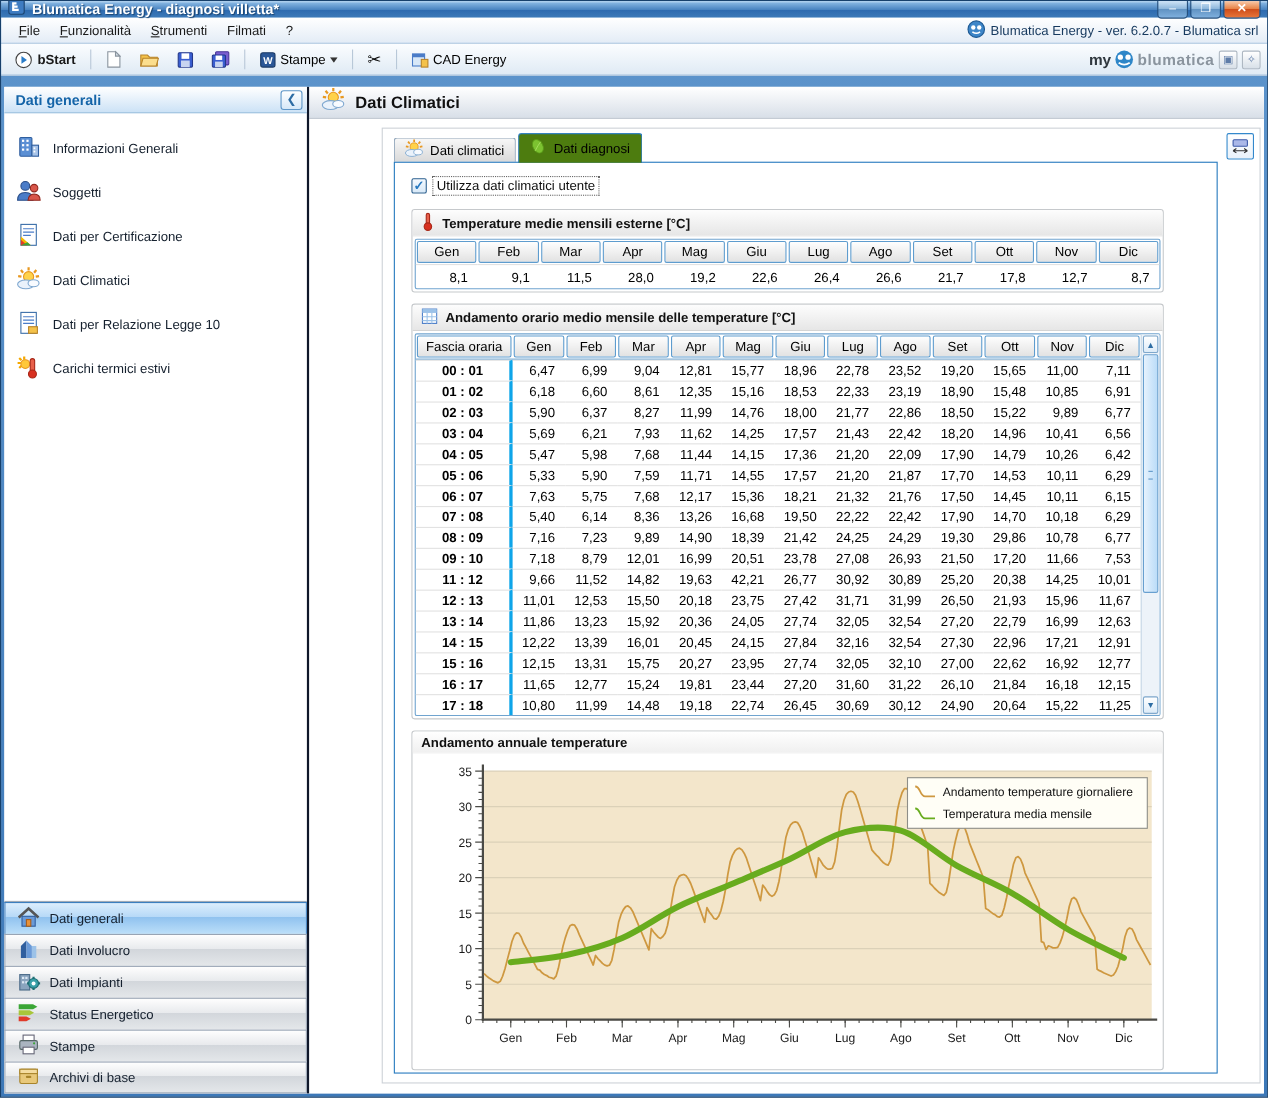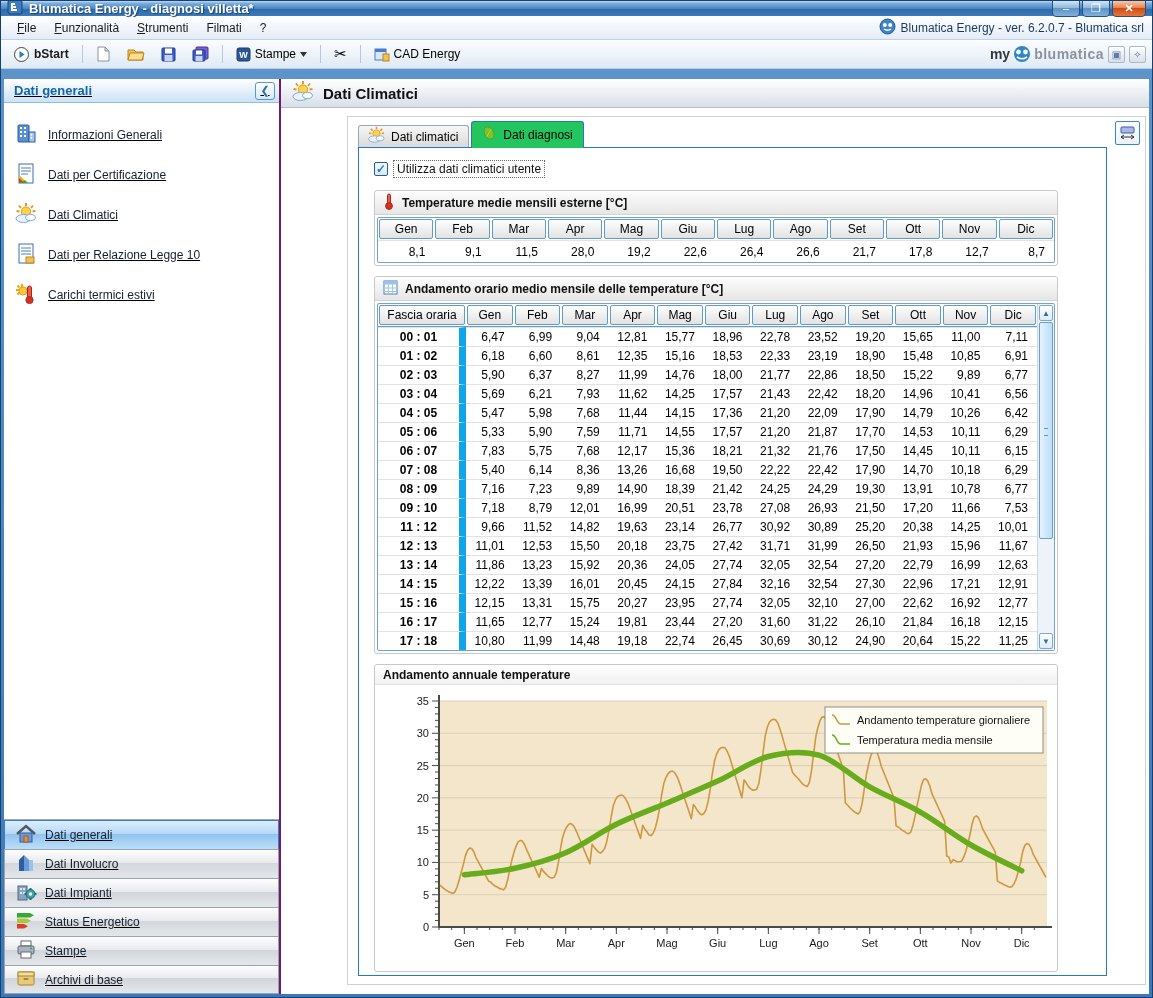--- a/index.html
+++ b/index.html
@@ -32,21 +32,21 @@
   .toolbar .spacer{flex:1;}
   .brand{display:flex;align-items:center;gap:2px;font-size:14px;}
   .brand .my{font-weight:bold;color:#30383F;}
   .brand .blu{color:#8A949E;font-weight:bold;letter-spacing:.5px;}
   .mini-ic{width:17px;height:17px;border:1px solid #AEB8C2;border-radius:2px;background:linear-gradient(180deg,#FFF,#D8E0E8);display:flex;align-items:center;justify-content:center;font-size:10px;color:#5E7CA8;cursor:pointer;}
 
   
   .app-body{position:absolute;top:78px;left:3px;right:3px;bottom:3px;display:flex;background:#fff;}
 
   
-  .sidebar{width:277px;background:#fff;border-right:2px solid #701a75;position:relative;display:flex;flex-direction:column;text-decoration:underline;}
+  .sidebar{width:277px;background:#fff;border-right:2px solid #0f172a;position:relative;display:flex;flex-direction:column;}
   .sidebar-header{height:24px;display:flex;align-items:center;padding:0 4px 0 10px;
     background:linear-gradient(180deg,#FFFFFF,#CCE2F6);border-bottom:1px solid #94BCDD;}
   .sidebar-header .sh-label{flex:1;color:#1464A8;font-weight:bold;font-size:13px;}
   .collapse-btn{width:20px;height:18px;border:1px solid #5E96C8;border-radius:3px;background:linear-gradient(180deg,#FFF,#D6E8F8);
     color:#2E6DA4;font-size:11px;display:flex;align-items:center;justify-content:center;cursor:pointer;}
   .sidebar-list{padding:12px 0 0 10px;flex:1;overflow:hidden;}
   .side-item{display:flex;align-items:center;gap:10px;height:40px;font-size:12px;color:#15202E;cursor:pointer;}
   .sidebar-bottom{border-top:1px solid #A0AAB6;}
   .nav-btn{height:29px;display:flex;align-items:center;gap:8px;padding:0 10px;font-size:12px;color:#15202E;cursor:pointer;
     border:1px solid #98A4B4;border-bottom:none;
@@ -62,40 +62,40 @@
   .main-body{flex:1;position:relative;}
   .outer-panel{position:absolute;left:66px;top:8px;right:3px;bottom:9px;border:1px solid #CDD2D8;background:#fff;}
   .panel-tool-btn{position:absolute;top:4px;right:5px;width:25px;height:24px;border:1px solid #3388CC;border-radius:2px;
     background:linear-gradient(180deg,#FFF,#EAF2FA);display:flex;align-items:center;justify-content:center;cursor:pointer;z-index:5;}
 
   .tabctl{position:absolute;left:10px;top:4px;right:38px;bottom:8px;}
   .tabstrip{display:flex;align-items:flex-end;height:27px;}
   .tab{display:flex;align-items:center;gap:5px;padding:3px 10px 4px 8px;font-size:12px;cursor:pointer;
     border:1px solid #94A8BC;border-bottom:none;border-radius:3px 3px 0 0;height:23px;
     background:linear-gradient(180deg,#F7F7F7,#D8D8D8);margin-right:2px;}
-  .tab.active{background:#22c55e;border-color:#2579BE;height:27px;position:relative;z-index:2;}
+  .tab.active{background:#4d7c0f;border-color:#2579BE;height:27px;position:relative;z-index:2;}
   .tabpage{position:absolute;left:0;top:26px;right:0;bottom:0;border:1px solid #2579BE;background:#fff;padding:13px 0 0 15px;}
 
   .checkbox-row{display:flex;align-items:center;gap:6px;margin-bottom:13px;}
   .checkbox{width:14px;height:14px;border:1px solid #295E8E;border-radius:2px;background:linear-gradient(180deg,#F4F9FE,#D8E9F8);
     display:flex;align-items:center;justify-content:center;color:#2779C0;font-size:12px;font-weight:bold;cursor:pointer;}
   .cb-label{font-size:12px;color:#101010;outline:1px dotted #666;padding:1px 3px;}
 
   .groupbox{width:684px;border:1px solid #C6C9CC;border-radius:3px;background:#fff;margin-bottom:10px;}
   .grouphead{display:flex;align-items:center;gap:7px;height:24px;padding:0 8px;font-size:12px;font-weight:bold;color:#101010;
     background:linear-gradient(180deg,#FDFDFD,#E6E6E6);border-bottom:1px solid #D4D4D4;border-radius:3px 3px 0 0;}
   .grouphead.plain{height:20px;background:linear-gradient(180deg,#FFFFFF,#F0F0F0);border-bottom:1px solid #E4E4E4;}
 
   .tablewrap{margin:2px;border:1px solid #70A4CF;border-radius:2px;background:#fff;}
   .hrow{display:grid;}
   .hcell{margin:1px;height:20px;border:1px solid #5E9CCE;border-radius:2px;font-size:12px;display:flex;align-items:center;justify-content:center;
     background:linear-gradient(180deg,#FEFEFE,#E2E2E2);cursor:pointer;}
   .vrow{display:grid;}
   .vcell{height:19px;font-size:12px;display:flex;align-items:center;justify-content:flex-end;padding-right:9px;border-top:1px solid #E2E2E2;}
-  .vcell.time{font-weight:bold;justify-content:center;padding-right:0;border-right:7px solid #0ea5e9;}
+  .vcell.time{font-weight:bold;justify-content:center;padding-right:0;border-right:3px solid #0ea5e9;}
   .monthly .vcell{height:22px;}
   .hourly-flex{display:flex;margin:2px;border:1px solid #70A4CF;border-radius:2px;}
   .hourly-grid{flex:1;}
   .hourly-grid .hdr{border-bottom:1px solid #5E9CCE;}
   .vscroll{width:17px;background:#EDF3F9;border-left:1px solid #C8D8E6;display:flex;flex-direction:column;}
   .sbtn{height:16px;border:1px solid #7FA8CC;border-radius:2px;background:linear-gradient(180deg,#FFF,#DCEBF8);margin:1px;
     display:flex;align-items:center;justify-content:center;font-size:8px;color:#2E6DA4;cursor:pointer;}
   .strack{flex:1;position:relative;margin:0 1px;}
   .sthumb{position:absolute;left:0;right:0;top:0;height:70%;border:1px solid #68A0D0;border-radius:2px;
     background:linear-gradient(90deg,#E6F2FD,#BBDCF8);cursor:grab;}
@@ -239,20 +239,29 @@
                   <rect x="10" y="5" width="2" height="2"></rect>
                   <rect x="6" y="9" width="2" height="2"></rect>
                   <rect x="10" y="9" width="2" height="2"></rect>
                   <rect x="6" y="13" width="2" height="2"></rect>
                   <rect x="10" y="13" width="2" height="2"></rect>
                   <rect x="16.5" y="12" width="1.6" height="1.6"></rect>
                   <rect x="16.5" y="15" width="1.6" height="1.6"></rect>
                 </g>
               </svg></span>
      <span>Informazioni Generali</span>
+   </div>
+          <div class="side-item">
+     <span><svg width="24" height="24" viewBox="0 0 24 24">
+                <circle cx="9" cy="7" r="4" fill="#4A7CC8" stroke="#2A4E88"></circle>
+                <path d="M2,20 q0,-7 7,-7 q7,0 7,7 z" fill="#4A7CC8" stroke="#2A4E88"></path>
+                <circle cx="17" cy="9" r="3.4" fill="#D8564A" stroke="#92281E"></circle>
+                <path d="M11.5,20 q0.5,-5.5 5.5,-5.5 q5.5,0 5.5,5.5 z" fill="#D8564A" stroke="#92281E"></path>
+              </svg></span>
+     <span>Soggetti</span>
    </div>
           <div class="side-item">
      <span><svg width="24" height="24" viewBox="0 0 24 24">
                 <rect x="5" y="2" width="14" height="19" fill="#fff" stroke="#3A6EA8"></rect>
                 <g stroke="#4A7CC8">
                   <line x1="7" y1="6" x2="17" y2="6"></line>
                   <line x1="7" y1="9" x2="17" y2="9"></line>
                   <line x1="7" y1="12" x2="14" y2="12"></line>
                 </g>
                 <path d="M5,21 L14,21 L5,13 z" fill="#F5B800"></path>
@@ -581,21 +590,21 @@
                         <div class="vcell">17,57</div>
                         <div class="vcell">21,20</div>
                         <div class="vcell">21,87</div>
                         <div class="vcell">17,70</div>
                         <div class="vcell">14,53</div>
                         <div class="vcell">10,11</div>
                         <div class="vcell">6,29</div>
                       </div>
                       <div class="vrow" style="grid-template-columns:88px repeat(12,1fr);">
                         <div class="vcell time">06 : 07</div>
-                        <div class="vcell">7,83</div>
+                        <div class="vcell">7,63</div>
                         <div class="vcell">5,75</div>
                         <div class="vcell">7,68</div>
                         <div class="vcell">12,17</div>
                         <div class="vcell">15,36</div>
                         <div class="vcell">18,21</div>
                         <div class="vcell">21,32</div>
                         <div class="vcell">21,76</div>
                         <div class="vcell">17,50</div>
                         <div class="vcell">14,45</div>
                         <div class="vcell">10,11</div>
@@ -620,21 +629,21 @@
                         <div class="vcell time">08 : 09</div>
                         <div class="vcell">7,16</div>
                         <div class="vcell">7,23</div>
                         <div class="vcell">9,89</div>
                         <div class="vcell">14,90</div>
                         <div class="vcell">18,39</div>
                         <div class="vcell">21,42</div>
                         <div class="vcell">24,25</div>
                         <div class="vcell">24,29</div>
                         <div class="vcell">19,30</div>
-                        <div class="vcell">13,91</div>
+                        <div class="vcell">29,86</div>
                         <div class="vcell">10,78</div>
                         <div class="vcell">6,77</div>
                       </div>
                       <div class="vrow" style="grid-template-columns:88px repeat(12,1fr);">
                         <div class="vcell time">09 : 10</div>
                         <div class="vcell">7,18</div>
                         <div class="vcell">8,79</div>
                         <div class="vcell">12,01</div>
                         <div class="vcell">16,99</div>
                         <div class="vcell">20,51</div>
@@ -645,21 +654,21 @@
                         <div class="vcell">17,20</div>
                         <div class="vcell">11,66</div>
                         <div class="vcell">7,53</div>
                       </div>
                       <div class="vrow" style="grid-template-columns:88px repeat(12,1fr);">
                         <div class="vcell time">11 : 12</div>
                         <div class="vcell">9,66</div>
                         <div class="vcell">11,52</div>
                         <div class="vcell">14,82</div>
                         <div class="vcell">19,63</div>
-                        <div class="vcell">23,14</div>
+                        <div class="vcell">42,21</div>
                         <div class="vcell">26,77</div>
                         <div class="vcell">30,92</div>
                         <div class="vcell">30,89</div>
                         <div class="vcell">25,20</div>
                         <div class="vcell">20,38</div>
                         <div class="vcell">14,25</div>
                         <div class="vcell">10,01</div>
                       </div>
                       <div class="vrow" style="grid-template-columns:88px repeat(12,1fr);">
                         <div class="vcell time">12 : 13</div>

